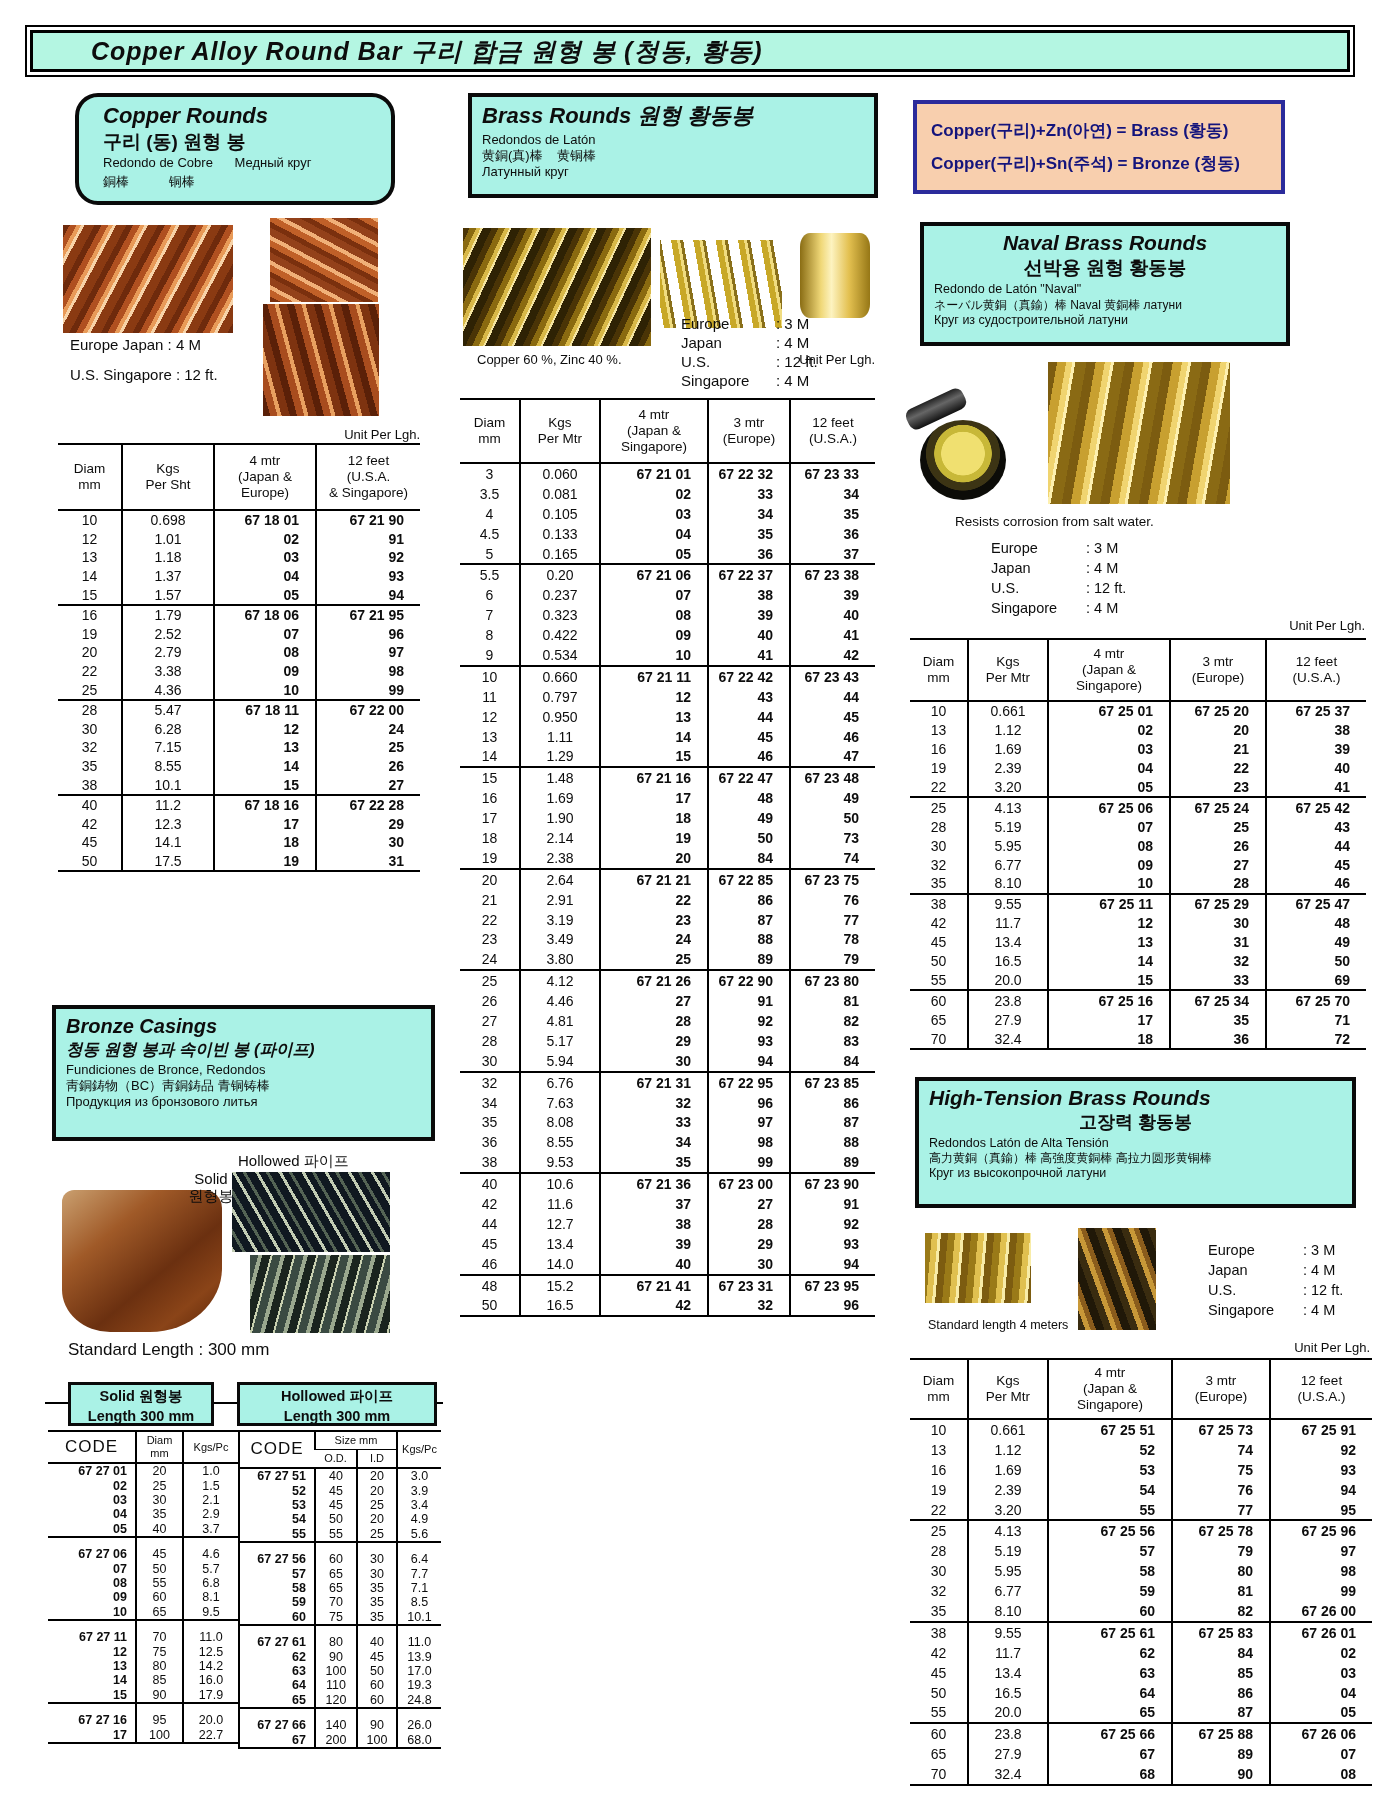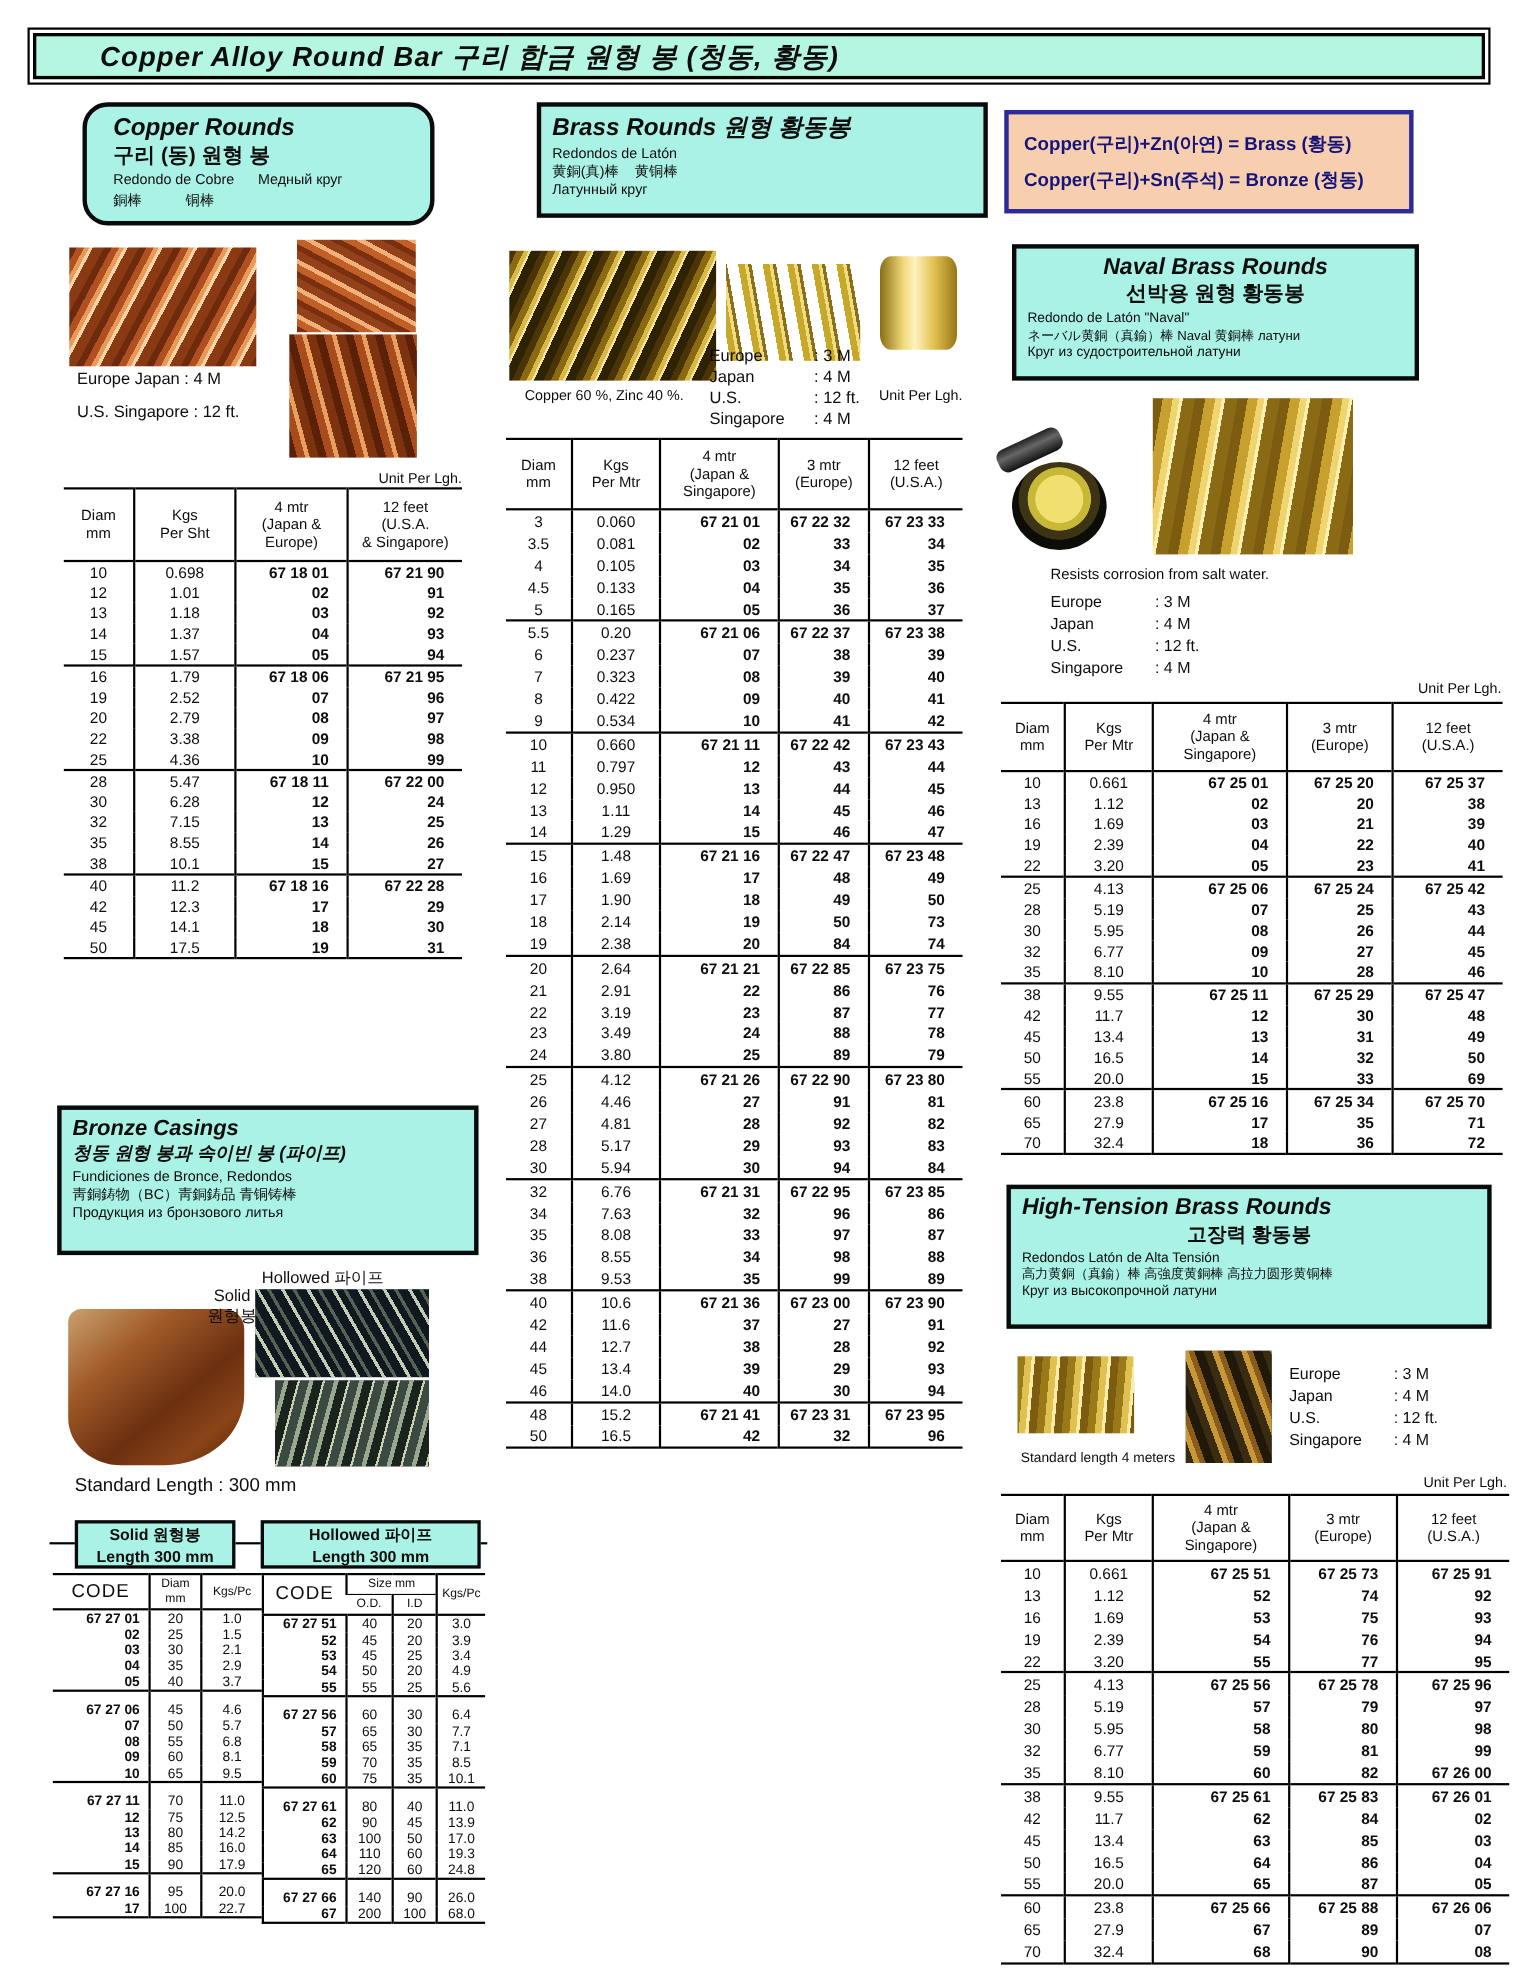--- a/index.html
+++ b/index.html
@@ -28,21 +28,21 @@
   .formula div{color:var(--navy,#14147c);font-weight:bold;font-size:17px;}
 
   
   .txt{position:absolute;font-size:15px;}
   .sm{font-size:13px;}
   .unit{position:absolute;width:130px;text-align:right;font-size:13px;}
 
   
   .lengths{position:absolute;font-size:15px;line-height:1.26;}
   .lengths .lrow{display:flex;}
-  .lengths .lab{width:95px;}
+  .lengths .lab{width:95px;margin-left:36px;}
 
   
   table.dt{position:absolute;border-collapse:collapse;table-layout:fixed;background:transparent;}
   .dt th{font-weight:normal;font-size:13.5px;text-align:center;vertical-align:middle;
          white-space:pre-line;line-height:1.2;padding:2px;}
   .dt thead{border-top:2px solid #000;border-bottom:2px solid #000;}
   .dt{border-bottom:2px solid #000;}
   .dt th+th,.dt td+td{border-left:2px solid #000;}
   .dt td{font-size:14px;vertical-align:middle;padding:0 4px;}
   .dt td.c{text-align:center;}
@@ -491,21 +491,21 @@
         </tr>
         <tr>
           <td class="r">67</td>
           <td class="c">200</td>
           <td class="c">100</td>
           <td class="c">68.0</td>
         </tr>
       </tbody>
   </table>
 
-  <div class="box" style="left:468px;top:93px;width:410px;height:105px;margin-left:20px;">
+  <div class="box" style="left:468px;top:93px;width:410px;height:105px;">
     <div class="bt">Brass Rounds  원형 황동봉</div>
     <div class="bs">Redondos de Latón</div>
     <div class="bs pre" style="margin-top:0;">黄銅(真)棒    黄铜棒</div>
     <div class="bs" style="margin-top:0;">Латунный круг</div>
   </div>
 
   <div class="ph rods-br" style="left:463px;top:228px;width:188px;height:118px;"></div>
   <div class="ph rods-br2" style="left:660px;top:240px;width:122px;height:88px;"></div>
   <div class="ph cyl-br" style="left:800px;top:233px;width:70px;height:85px;"></div>
 

